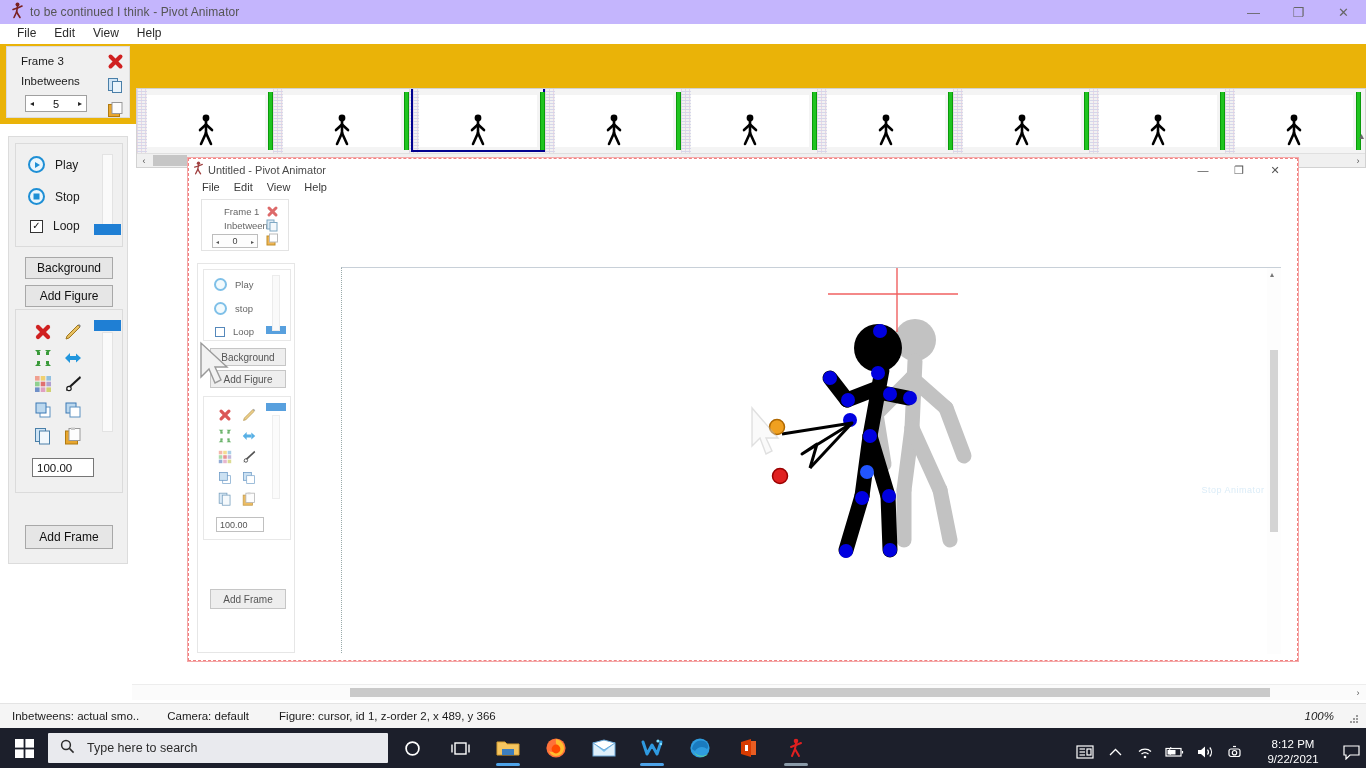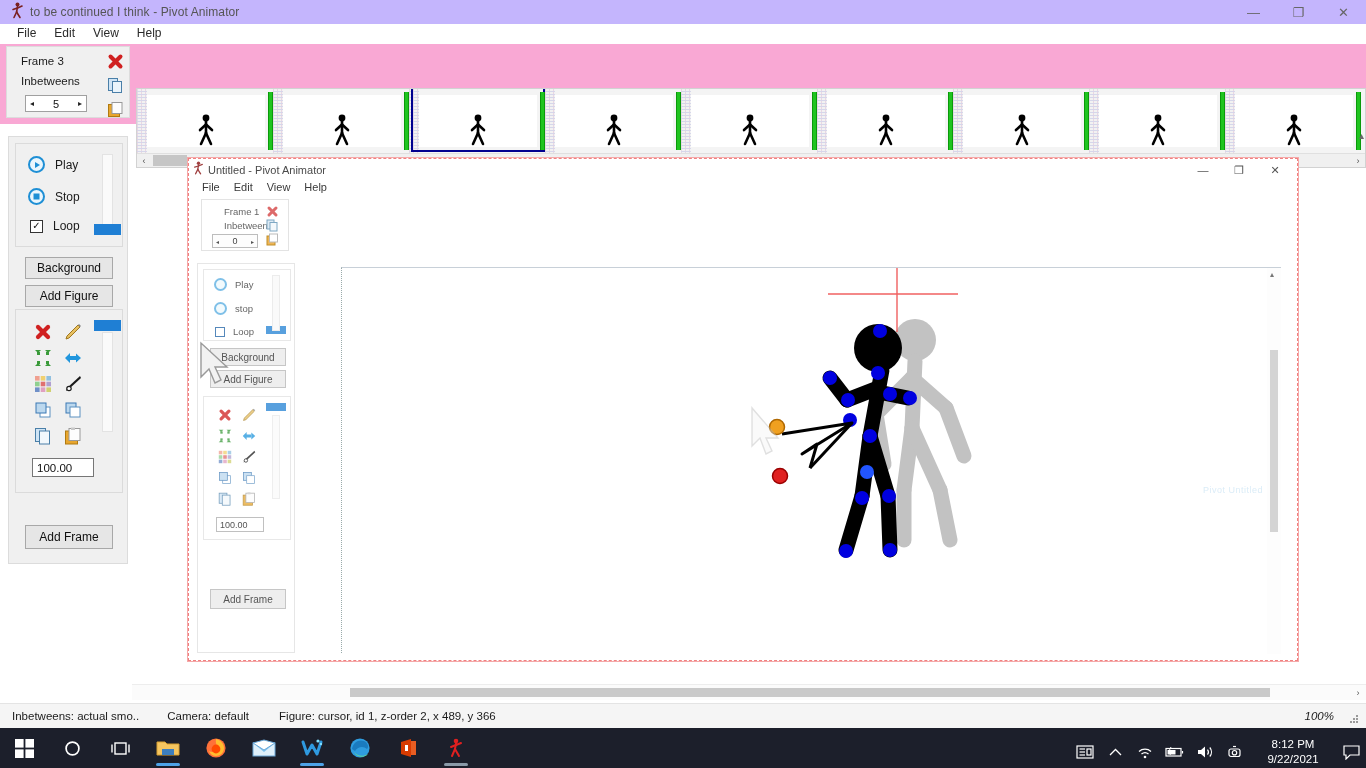--- a/index.html
+++ b/index.html
@@ -29,21 +29,21 @@
   
   .menubar {
     position: absolute; left: 0; top: 24px; width: 1366px; height: 18px;
     background: #ffffff; display: flex; align-items: center; padding-left: 8px;
   }
   .menu-item { font-size: 12px; color: #2a2a2a; padding: 0 9px; }
 
   
   .frame-area {
     position: absolute; left: 0; top: 44px; width: 1366px; height: 80px;
-    background: #f9a8d4;
+    background: #eab308;
     padding-left: 16px;
   }
   .frame-ctl {
     position: absolute; left: 6px; top: 2px; width: 124px; height: 72px;
     border: 1px solid #dcdcdc; background: #f0f0f0;
   }
   .fc-row { position: absolute; display: flex; align-items: center; }
   .fc-label { font-size: 11.5px; color: #1b1b1b; }
   .fc-spin {
     position: absolute; left: 18px; top: 48px;
@@ -785,21 +785,21 @@
       </div>
 
       <div class="inner-btn" style="left:12px; top:325px; width:76px; height:20px;">Add Frame</div>
     </div>
 
     <svg style="position:absolute; left:8px; top:182px;" width="42" height="48" viewBox="0 0 42 48">
       <polygon points="4,2 4,36 12,28 18,42 24,39 18,26 30,26" fill="#f2f2f2" stroke="#9a9a9a" stroke-width="1.4"></polygon>
     </svg>
 
     <div class="inner-canvas">
-      <div class="watermark">Pivot Untitled</div>
+      <div class="watermark">Stop Animator</div>
 
       <div class="stage">
         <svg width="940" height="386" viewBox="0 0 940 386">
 
           <g stroke="#c2c2c2" stroke-width="15" stroke-linecap="round" fill="none">
             <circle cx="573" cy="72" r="21" fill="#c2c2c2" stroke="none"></circle>
             <line x1="573" y1="93" x2="570" y2="160"></line>
             <line x1="570" y1="110" x2="604" y2="140"></line>
             <line x1="604" y1="140" x2="622" y2="188"></line>
             <line x1="570" y1="110" x2="534" y2="146"></line>
@@ -893,20 +893,31 @@
     <div class="start-btn">
       <svg width="19" height="19" viewBox="0 0 19 19">
           <g fill="#ffffff">
         <rect x="0" y="0" width="8.6" height="8.6"></rect>
             <rect x="10.4" y="0" width="8.6" height="8.6"></rect>
         <rect x="0" y="10.4" width="8.6" height="8.6"></rect>
             <rect x="10.4" y="10.4" width="8.6" height="8.6"></rect>
           </g>
         </svg>
     </div>
+    <div class="search-box">
+      <span>
+        <svg width="15" height="15" viewBox="0 0 15 15">
+            <g fill="none" stroke="#2c2c2c" stroke-width="1.5">
+          <circle cx="6" cy="6" r="4.4"></circle>
+              <line x1="9.4" y1="9.4" x2="13.6" y2="13.6"></line>
+            </g>
+          </svg>
+      </span>
+      <span class="search-text">Type here to search</span>
+    </div>
 
     <div class="tb-ico">
       <svg width="17" height="17" viewBox="0 0 17 17">
           <circle cx="8.5" cy="8.5" r="6.4" fill="none" stroke="#fff" stroke-width="1.7"></circle>
         </svg>
     </div>
     <div class="tb-ico">
       <svg width="19" height="17" viewBox="0 0 19 17">
           <g fill="none" stroke="#fff" stroke-width="1.4">
         <rect x="4" y="3" width="11" height="11"></rect>

